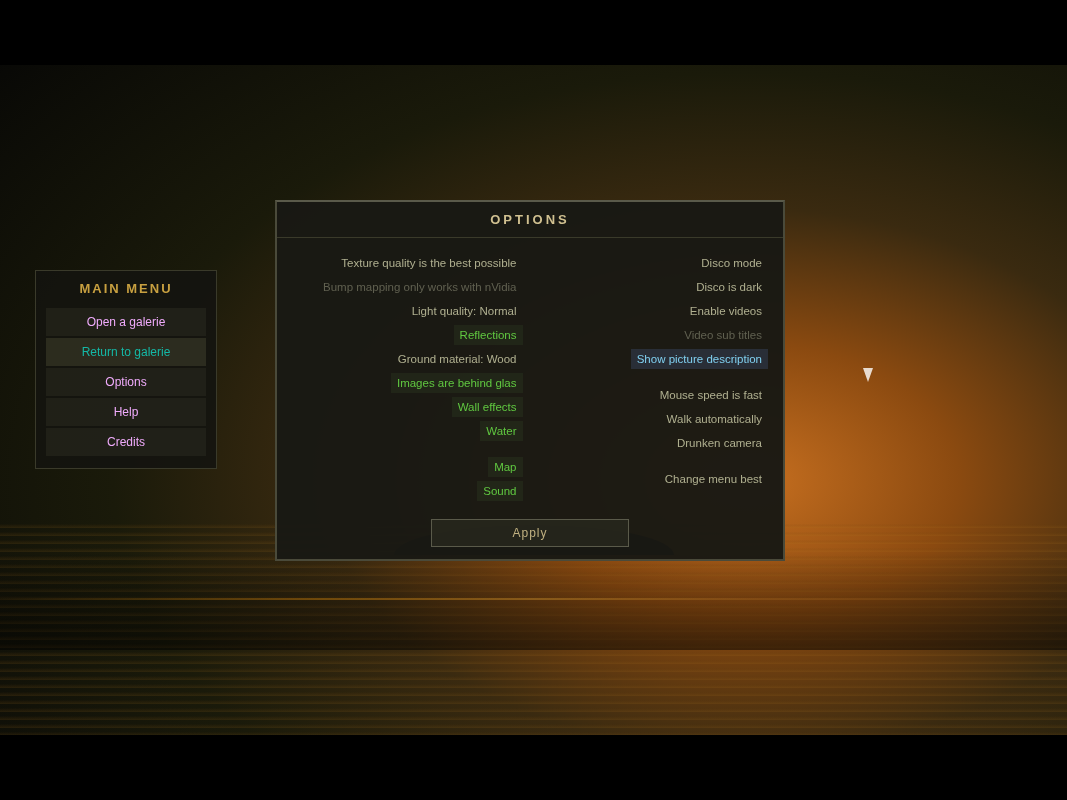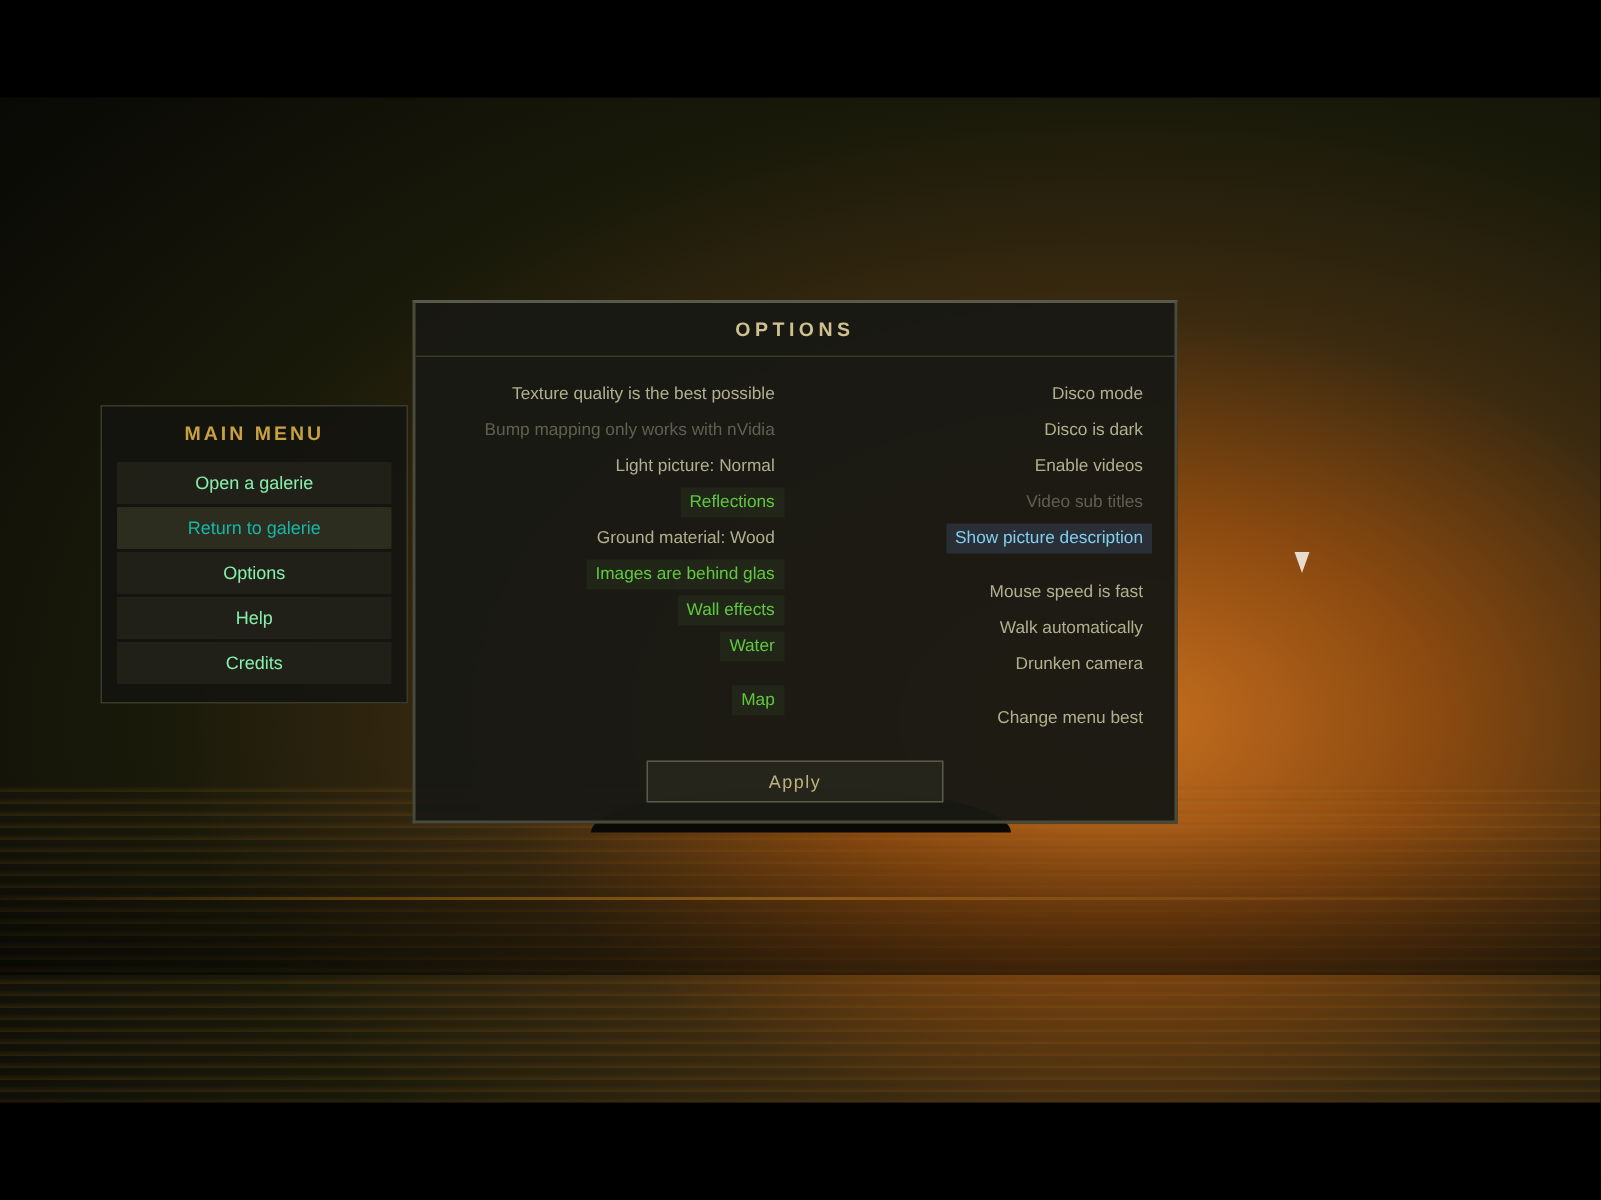--- a/index.html
+++ b/index.html
@@ -78,44 +78,43 @@
       bottom: 0; left: 0; right: 0;
       height: 65px;
       background: #000;
     }
 
     
     #main-menu {
       position: absolute;
       top: 270px;
       left: 35px;
-      width: 205px;
+      width: 182px;
       background: rgba(20,20,15,0.9);
       border: 1px solid #3a3a2a;
       padding: 10px;
-      margin-left: 32px;
     }
 
     #main-menu-title {
       text-align: center;
       color: #c8a040;
       font-size: 13px;
       font-weight: bold;
       letter-spacing: 2px;
       margin-bottom: 12px;
     }
 
     .menu-btn {
       display: block;
       width: 100%;
       padding: 7px 10px;
       margin-bottom: 2px;
       background: rgba(40,40,30,0.6);
       border: none;
-      color: #86efac;
+      color: #f0abfc;
       font-size: 12px;
       text-align: center;
       cursor: pointer;
     }
     .menu-btn.active { background: rgba(50,50,35,0.8); color: #14b8a6; }
 
     
     #options-dialog {
       position: absolute;
       top: 200px;
@@ -237,28 +236,29 @@
   <button class="menu-btn">Help</button>
   <button class="menu-btn">Credits</button>
 </div>
 
 <div id="options-dialog">
   <div id="options-title">OPTIONS</div>
   <div class="options-body">
     <div class="options-col">
       <div class="opt-item">Texture quality is the best possible</div>
       <div class="opt-item dimmed">Bump mapping only works with nVidia</div>
-      <div class="opt-item">Light picture: Normal</div>
+      <div class="opt-item">Light quality: Normal</div>
       <div class="opt-item green">Reflections</div>
       <div class="opt-item">Ground material: Wood</div>
       <div class="opt-item green">Images are behind glas</div>
       <div class="opt-item green">Wall effects</div>
       <div class="opt-item green">Water</div>
       <div class="opt-divider"></div>
       <div class="opt-item green">Map</div>
+      <div class="opt-item green">Sound</div>
     </div>
     <div class="options-col">
       <div class="opt-item">Disco mode</div>
       <div class="opt-item">Disco is dark</div>
       <div class="opt-item">Enable videos</div>
       <div class="opt-item dimmed">Video sub titles</div>
       <div class="opt-item highlighted">Show picture description</div>
       <div class="opt-divider"></div>
       <div class="opt-item">Mouse speed is fast</div>
       <div class="opt-item">Walk automatically</div>

